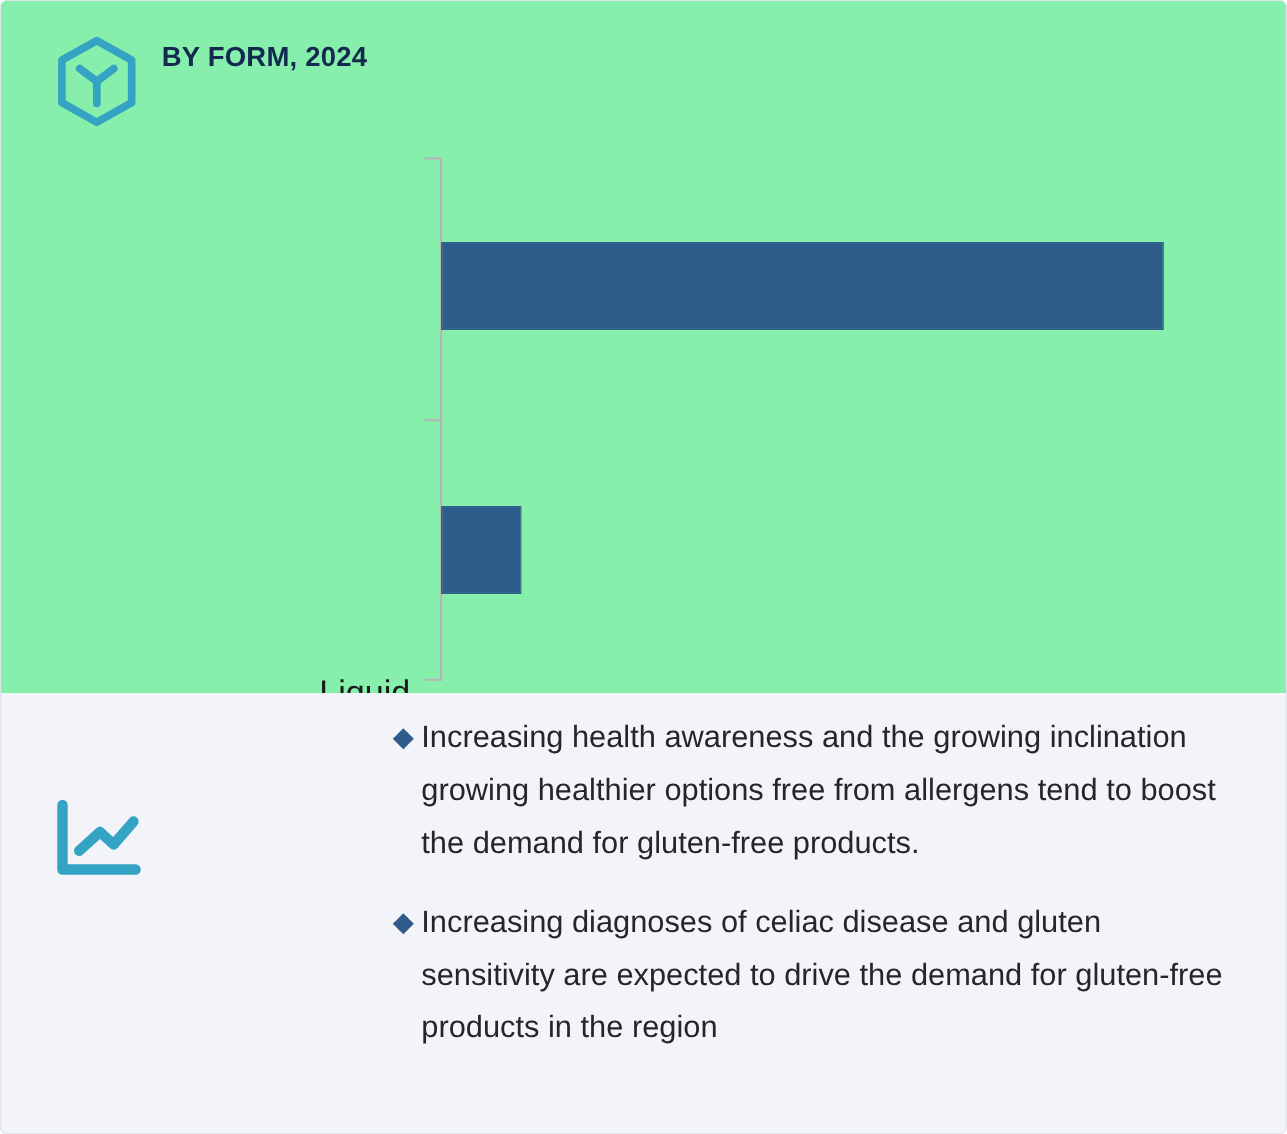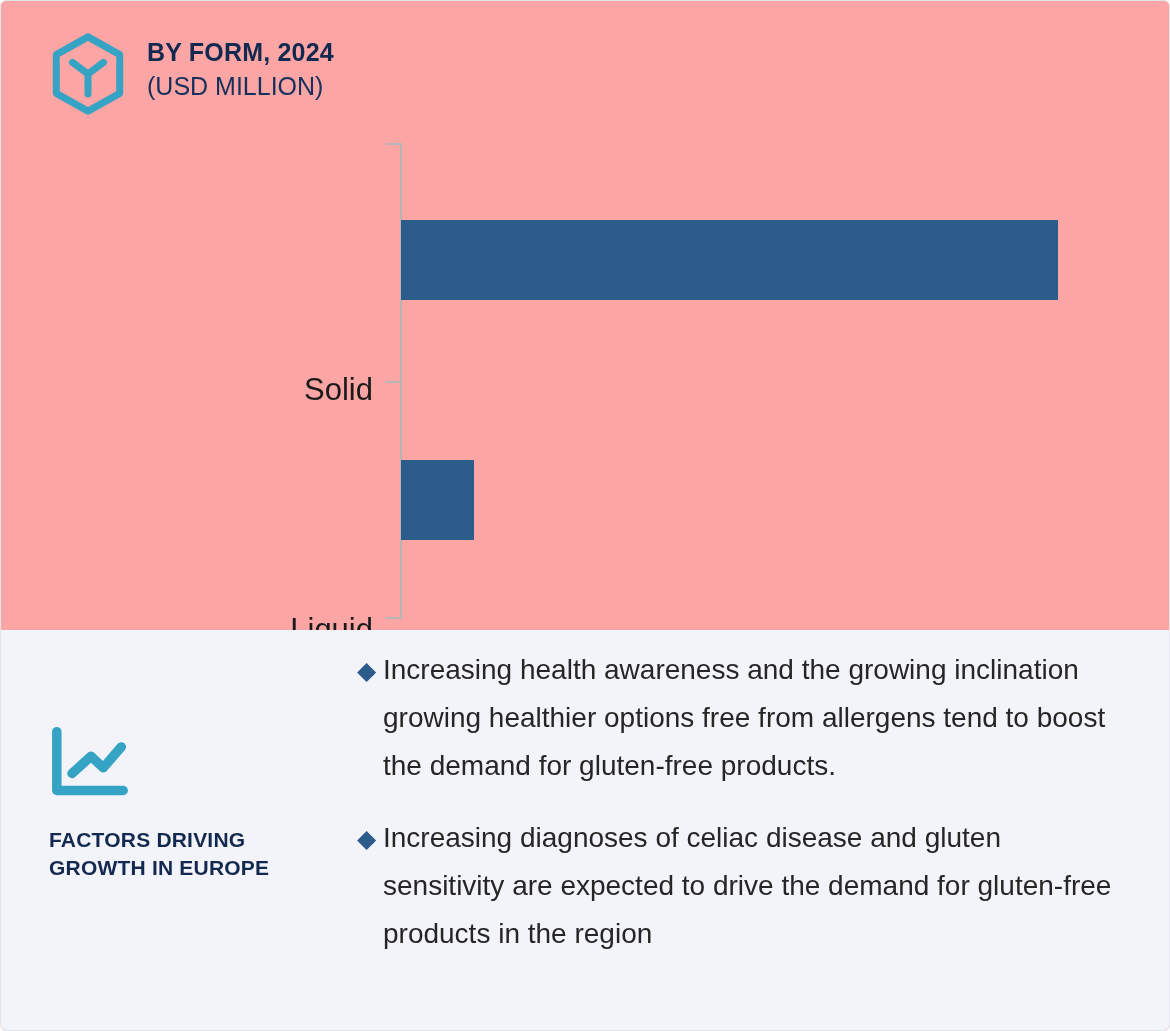--- a/index.html
+++ b/index.html
@@ -11,21 +11,21 @@
   body {
     font-family: "Liberation Sans", sans-serif;
     -webkit-font-smoothing: antialiased;
   }
 
   .card {
     position: relative;
     width: 1170px;
     height: 1031px;
     box-sizing: border-box;
-    background: #fca5a5;
+    background: #86efac;
     border: 1px solid #e3e5ec;
     border-radius: 6px;
     overflow: hidden;
   }
 
   
   .header {
     position: absolute;
     left: 48px;
     top: 30px;
@@ -190,28 +190,26 @@
         <polygon points="50,5 91,28 91,78 50,101 9,78 9,28" fill="none" stroke="#34a3c4" stroke-width="9" stroke-linejoin="round"></polygon>
         <g stroke="#34a3c4" stroke-width="9" stroke-linecap="round" fill="none">
           <line x1="50" y1="53" x2="50" y2="79"></line>
           <line x1="50" y1="53" x2="30" y2="38"></line>
           <line x1="50" y1="53" x2="70" y2="38"></line>
         </g>
       </svg>
     </span>
     <div class="header-text">
       <div class="title-main">BY FORM, 2024</div>
-      <div class="title-sub">(USD MILLION)</div>
     </div>
   </div>
 
   <div class="chart">
 
     <div class="cat-labels">
-      <div class="cat-label cat-0">Solid</div>
       <div class="cat-label cat-1">Liquid</div>
     </div>
 
     <div class="axis-line"></div>
     <div class="axis-tick tick-0"></div>
     <div class="axis-tick tick-1"></div>
     <div class="axis-tick tick-2"></div>
 
     <div class="plot">
       <div class="bar bar-0" style="width: 655.04px;"></div>
@@ -224,21 +222,20 @@
 
     <div class="factors-side">
       <span class="factors-icon">
         <svg viewBox="0 0 86 78" width="82" height="74" aria-hidden="true">
           <g stroke="#34a3c4" fill="none" stroke-width="10" stroke-linecap="round" stroke-linejoin="round">
             <polyline points="8,6 8,68 78,68"></polyline>
             <polyline points="24,50 44,32 57,44 76,22"></polyline>
           </g>
         </svg>
       </span>
-      <div class="factors-heading">FACTORS DRIVING GROWTH IN EUROPE</div>
     </div>
 
     <div class="factors-body">
 
       <div class="bullet-row">
         <span class="bullet-marker">◆</span>
         <span class="bullet-text">Increasing health awareness and the growing inclination growing healthier options free from allergens tend to boost the demand for gluten-free products.</span>
       </div>
 
       <div class="bullet-row">

